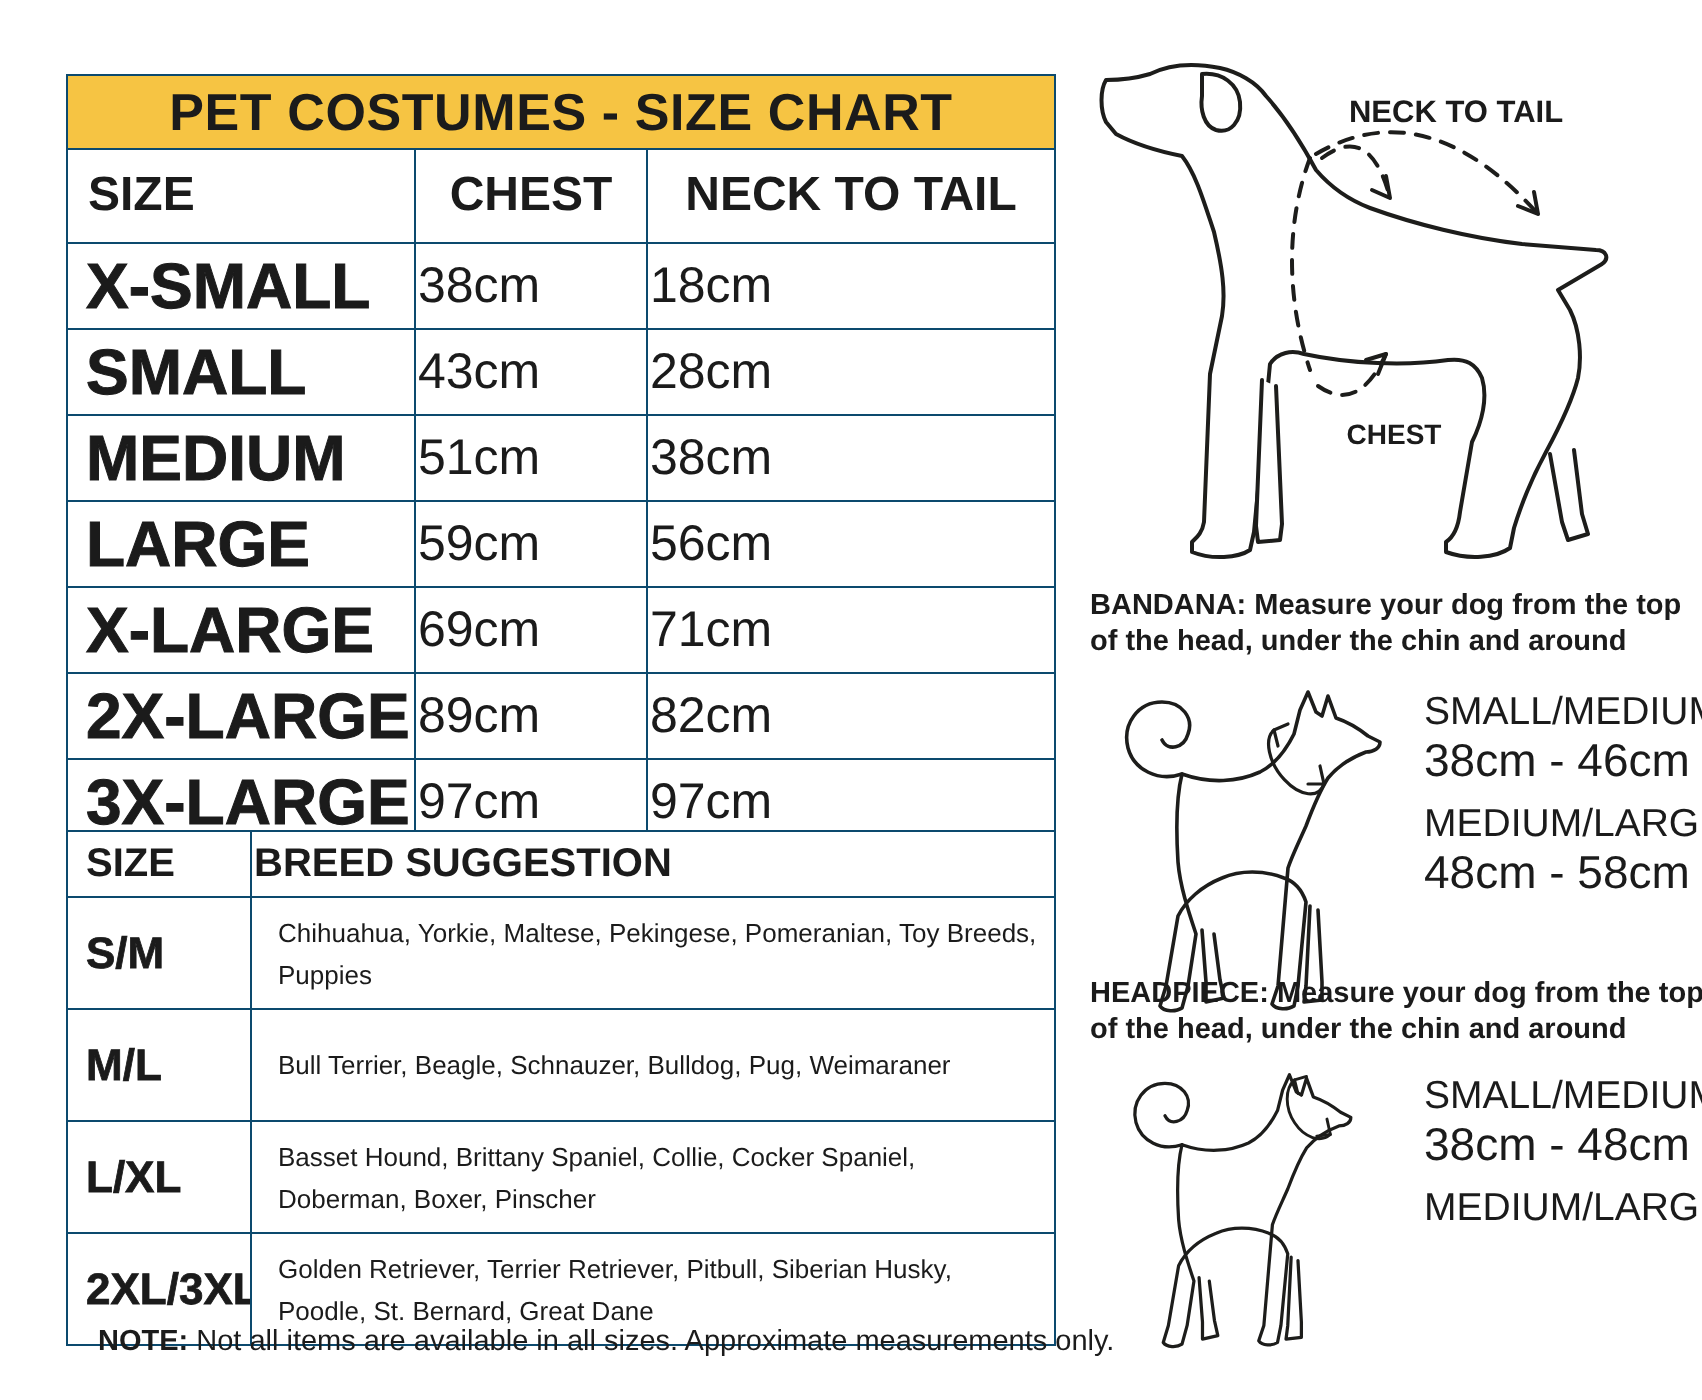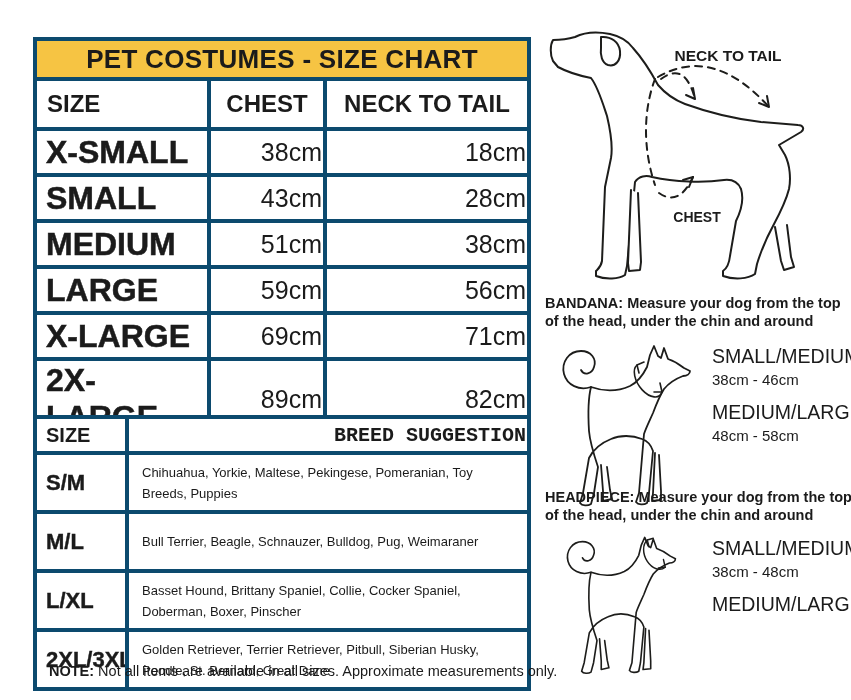--- a/index.html
+++ b/index.html
@@ -1,48 +1,48 @@
 <!DOCTYPE html>
 <html><head>
 <meta charset="utf-8">
 <style>
   html,body{margin:0;padding:0;background:#fff;}
   #page{position:relative;width:851px;height:700px;background:#fff;overflow:hidden;
         font-family:"Liberation Sans",sans-serif;color:#1b1b1b;}
 
   
   table.tbl{border-collapse:collapse;position:absolute;table-layout:fixed;background:#fff;}
-  table.tbl td{border:4px solid #0c4a6e;overflow:hidden;}
+  table.tbl td{border:1px solid #0c4a6e;overflow:hidden;}
 
   .title-cell{background:#F6C443;text-align:center;font-weight:bold;font-size:26px;
               height:34px;letter-spacing:.3px;}
   .col-h{font-weight:bold;font-size:24px;height:44px;text-align:center;}
   .col-h.left{text-align:left;padding-left:10px;}
   .drow td{height:40px;}
   .size-name{font-weight:bold;font-size:32px;padding-left:9px;-webkit-text-stroke:.5px;}
-  .val{font-size:25px;text-align:right;font-weight:normal;}
+  .val{font-size:25px;text-align:left;font-weight:normal;}
 
   .b-col-h{font-weight:bold;font-size:20px;height:30px;}
   .b-col-h.left{text-align:left;padding-left:9px;}
-  .b-col-h.center{text-align:right;font-family:Liberation Mono, monospace;}
+  .b-col-h.center{text-align:left;}
   .brow td{height:49px;}
   .b-size{font-weight:bold;font-size:22px;padding-left:9px;-webkit-text-stroke:.4px;}
   .b-breeds{font-size:13px;line-height:21px;padding:3px 6px 3px 13px;}
 
   
   .note{position:absolute;left:33px;top:663px;font-size:14.5px;}
   .note b{margin-right:4px;padding-left:16px;}
 
   
   .abs{position:absolute;}
   .measure-heading{font-weight:bold;font-size:14.5px;line-height:17.5px;width:308px;}
   .sizes-block{width:140px;}
   .sizes-block .pair{margin-bottom:8px;}
   .sizes-block .lab{font-size:19.5px;line-height:24px;white-space:nowrap;}
-  .sizes-block .rng{font-size:15px;line-height:24px;white-space:nowrap;}
+  .sizes-block .rng{font-size:23px;line-height:24px;white-space:nowrap;}
   svg text{font-family:"Liberation Sans",sans-serif;}
 </style>
 </head>
 <body>
 
 <div id="page">
 
   <table class="tbl" style="left:33px;top:37px;width:494px;">
     <colgroup>
         <col style="width:174px">

